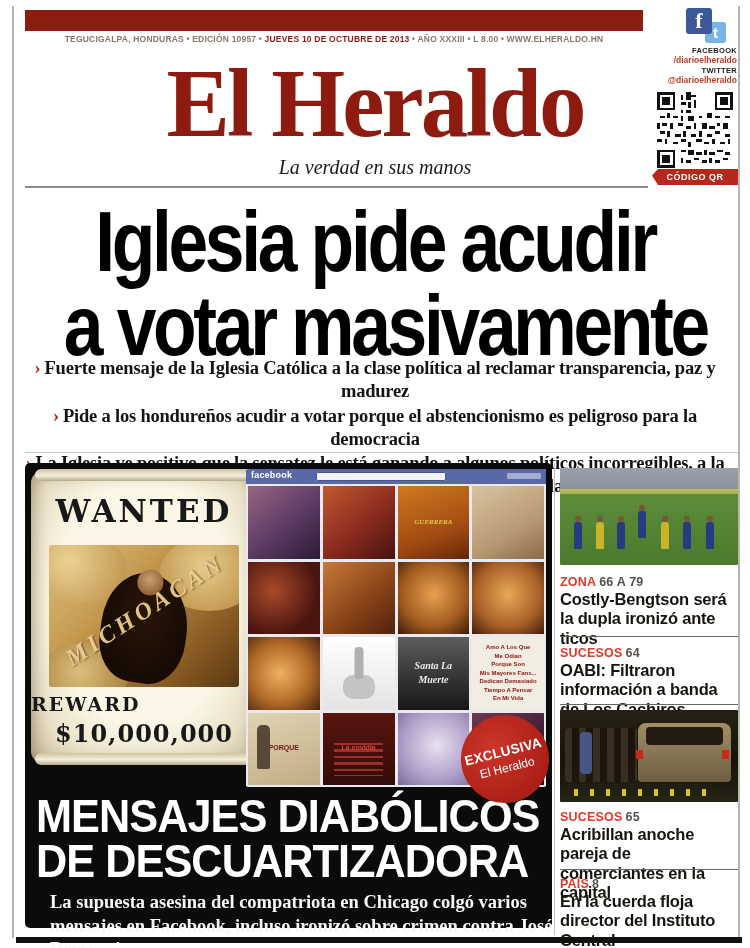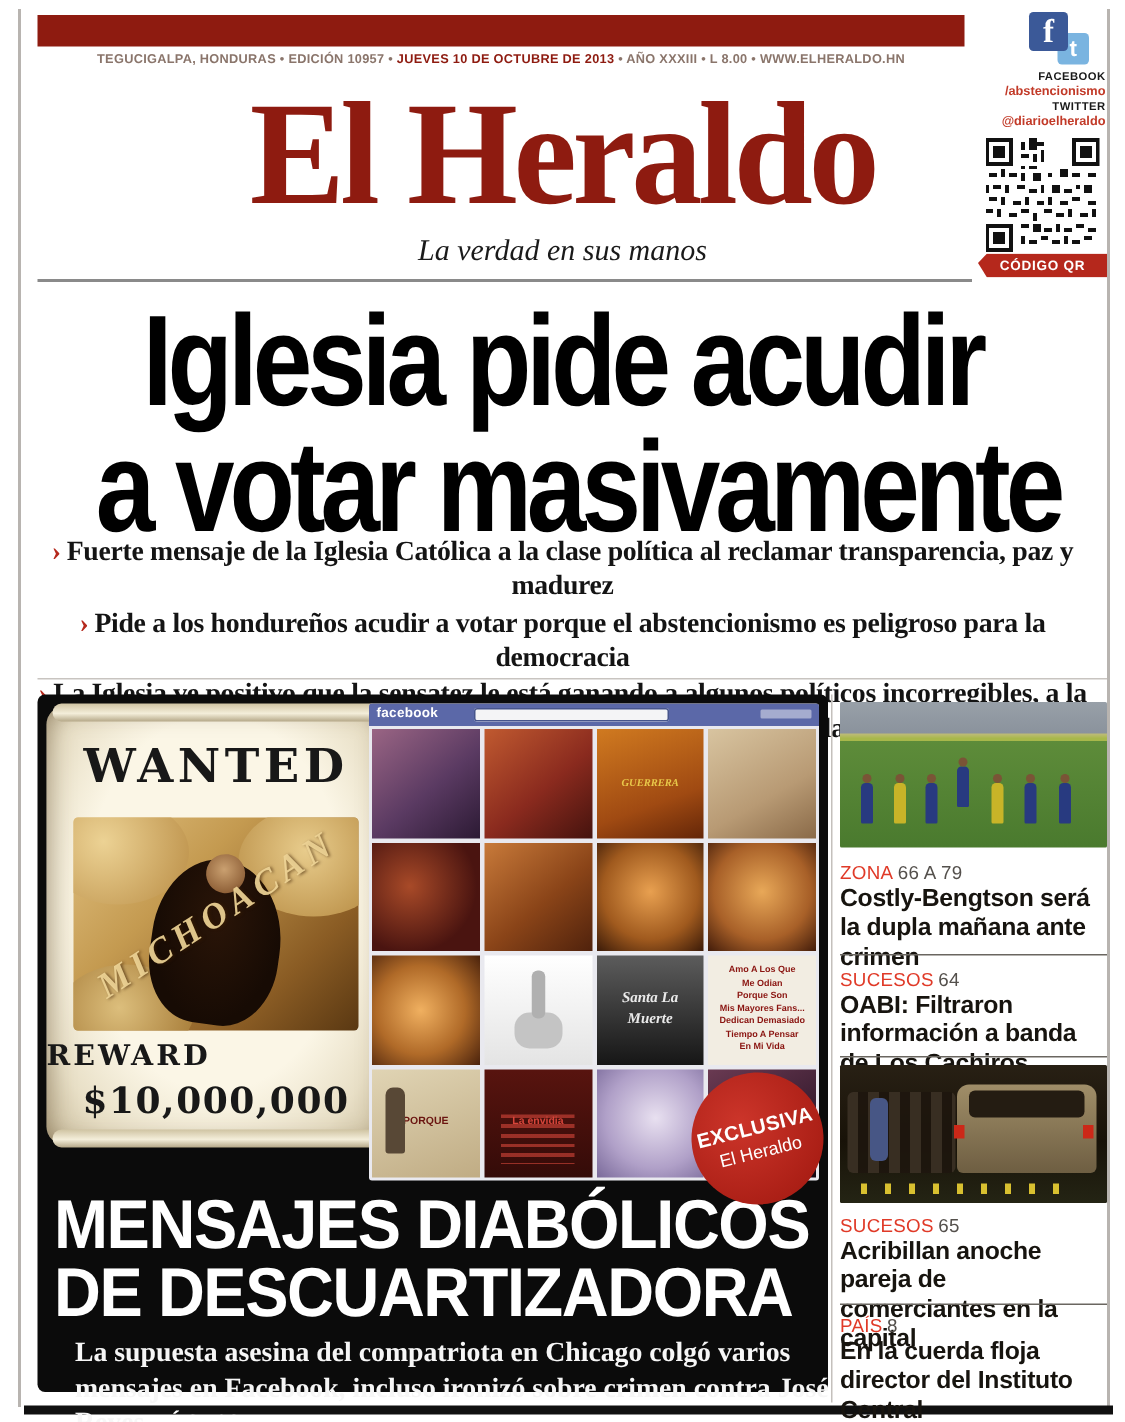--- a/index.html
+++ b/index.html
@@ -136,21 +136,21 @@
   .car{position:absolute;right:4%;top:14%;width:52%;height:64%;
        background:linear-gradient(180deg,#a08e68,#6e5e42);border-radius:8px 8px 4px 4px;}
   .car::before{content:'';position:absolute;left:8%;top:7%;width:84%;height:30%;background:#241c12;border-radius:4px;}
   .car::after{content:'';position:absolute;left:-2px;top:46%;width:7px;height:9px;background:#cc2818;
        box-shadow:86px 0 0 #cc2818;}
   .crowd{position:absolute;left:3%;top:20%;width:40%;height:58%;border-radius:4px;opacity:.95;
        background:repeating-linear-gradient(90deg,#3a3024 0 7px,#1e160e 7px 14px);}
   .crowd::after{content:'';position:absolute;left:20%;top:6%;width:12px;height:80%;background:#4a5a8c;border-radius:4px;}
   .markers{position:absolute;left:8%;bottom:7%;width:74%;height:7px;
        background:repeating-linear-gradient(90deg,#d8c030 0 4px,transparent 4px 16px);}
-  .kicker{position:absolute;left:0;font-size:12.5px;font-weight:normal;letter-spacing:.2px;}
+  .kicker{position:absolute;left:0;font-size:12.5px;font-weight:bold;letter-spacing:.2px;}
   .kicker .k{color:#e03a28;}
   .kicker .pg{color:#54504c;margin-left:3px;}
   aside h3{position:absolute;left:0;width:178px;margin:0;font-size:16.5px;font-weight:bold;
         color:#17140f;line-height:1.18;letter-spacing:-.2px;}
   .srule{position:absolute;left:0;width:178px;height:1px;background:#6a6660;}
   .k1{top:112px;} .hd1{top:127px;} .r1{top:173px;}
   .k2{top:183px;} .hd2{top:198px;} .r2{top:241px;}
   .k3{top:347px;} .hd3{top:362px;} .r3{top:406px;}
   .k4{top:414px;} .hd4{top:429px;}
 </style>
@@ -162,21 +162,21 @@
   <div class="frame-right"></div>
   <div class="frame-bottom"></div>
 
   <div class="redbar"></div>
   <div class="infoline"><span>TEGUCIGALPA, HONDURAS • EDICIÓN 10957 • </span><span class="date">JUEVES 10 DE OCTUBRE DE 2013</span><span> • AÑO XXXIII • L 8.00 • WWW.ELHERALDO.HN</span></div>
 
   <div class="fb-icon">f</div>
   <div class="tw-icon">t</div>
   <div class="social-text">
     <div class="s-label">FACEBOOK</div>
-    <div class="s-handle">/abstencionismo</div>
+    <div class="s-handle">/diarioelheraldo</div>
     <div class="s-label">TWITTER</div>
     <div class="s-handle">@diarioelheraldo</div>
   </div>
 
   <div class="masthead">El Heraldo</div>
   <div class="tagline">La verdad en sus manos</div>
   <div class="head-rule"></div>
 
   <svg class="qr" viewBox="0 0 29 29" shape-rendering="crispEdges">
     <rect x="0" y="0" width="29" height="29" fill="#fff"></rect>
@@ -268,21 +268,21 @@
     <div class="sphoto soccer">
       <i class="pl" style="left:8%"></i>
       <i class="pl y" style="left:20%"></i>
       <i class="pl" style="left:32%"></i>
       <i class="pl" style="left:44%;bottom:28%"></i>
       <i class="pl y" style="left:57%"></i>
       <i class="pl" style="left:69%"></i>
       <i class="pl" style="left:82%"></i>
     </div>
     <div class="kicker k1"><span class="k">ZONA</span><span class="pg">66 A 79</span></div>
-    <h3 class="hd1">Costly-Bengtson será la dupla mañana ante crimen</h3>
+    <h3 class="hd1">Costly-Bengtson será la dupla ironizó ante ticos</h3>
     <div class="srule r1"></div>
 
     <div class="kicker k2"><span class="k">SUCESOS</span><span class="pg">64</span></div>
     <h3 class="hd2">OABI: Filtraron información a banda de Los Cachiros</h3>
     <div class="srule r2"></div>
 
     <div class="sphoto crime">
       <span class="crowd"></span>
       <span class="car"></span>
       <span class="markers"></span>

